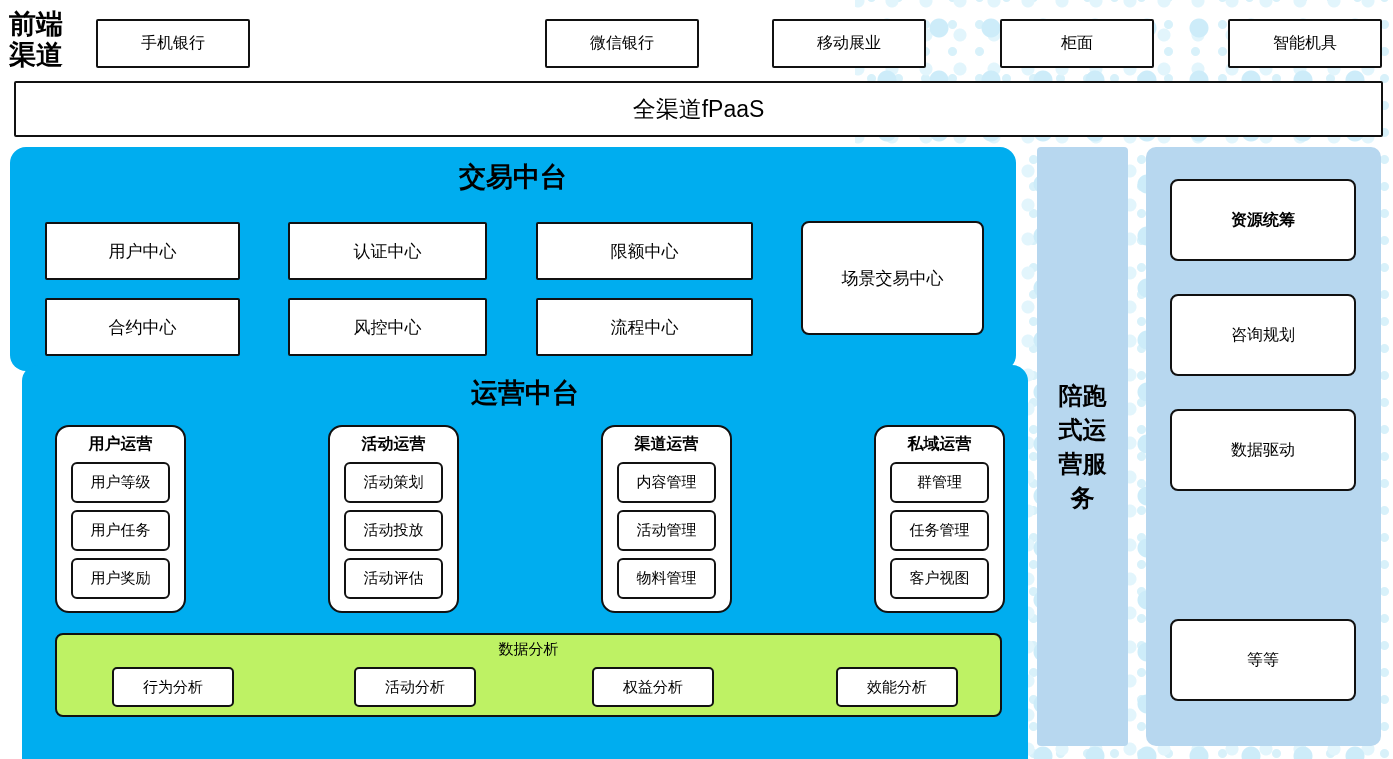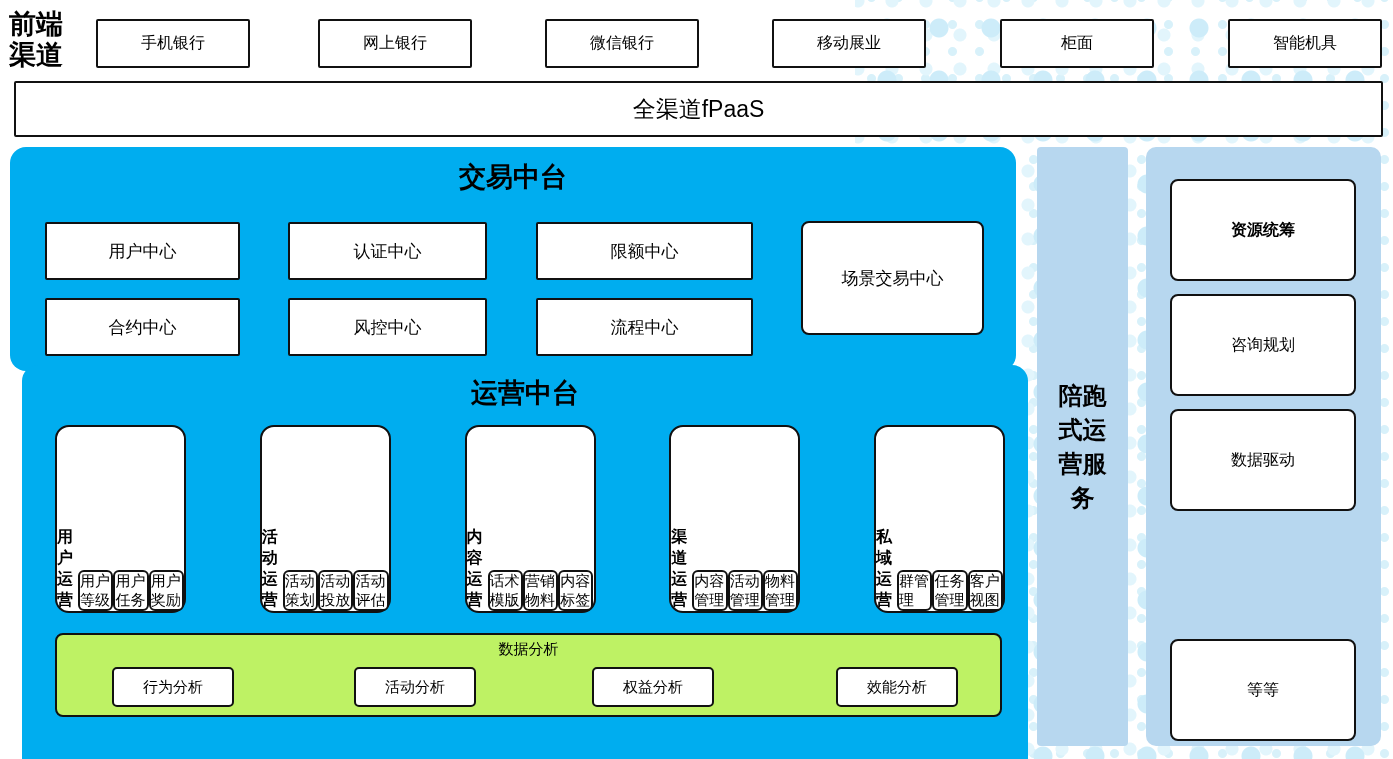--- a/index.html
+++ b/index.html
@@ -39,56 +39,55 @@
     position:absolute;left:0;width:100%;text-align:center;
     font-weight:bold;font-size:27px;
   }
   
   .center-box{position:absolute;height:58px;font-size:17px;border-radius:2px;}
   .scene-box{position:absolute;left:791px;top:74px;width:183px;height:114px;font-size:17px;border-radius:8px;}
   
   .groups{position:absolute;left:33px;top:60px;width:950px;display:flex;justify-content:space-between;}
   .group{
     width:131px;height:188px;background:#fff;border:2px solid #111;border-radius:14px;
-    box-sizing:border-box;display:flex;align-items:flex-end;
+    box-sizing:border-box;display:flex;flex-direction:column;align-items:center;
   }
   .group-title{font-size:16px;font-weight:600;margin-top:7px;}
   .group-item{
     width:99px;height:41px;margin-top:7px;border:2px solid #111;border-radius:6px;
     box-sizing:border-box;display:flex;align-items:center;justify-content:center;
     font-size:15px;background:#fff;
   }
   
   .data-analysis{position:absolute;left:33px;top:268px;width:947px;height:84px;background:#bef264;
     border:2px solid #111;border-radius:8px;box-sizing:border-box;}
   .da-title{position:absolute;top:5px;left:0;width:100%;text-align:center;font-size:15px;}
   .da-item{position:absolute;top:32px;width:122px;height:40px;font-size:15px;border-radius:5px;}
   
   .escort{
     left:1037px;top:147px;width:91px;height:599px;background:#B7D7EF;border-radius:4px;
     display:flex;flex-direction:column;align-items:center;justify-content:center;
     font-size:24px;font-weight:bold;line-height:34px;text-align:center;
   }
   
   .right-panel{left:1146px;top:147px;width:235px;height:599px;background:#B7D7EF;border-radius:10px;}
-  .rp-box{position:absolute;left:24px;width:186px;height:102px;font-size:16px;border-radius:8px;}
+  .rp-box{position:absolute;left:24px;width:186px;height:82px;font-size:16px;border-radius:8px;}
   .rp-box.bold{font-weight:bold;}
 </style>
 </head>
 <body>
 
 <div class="dots"></div>
 
 <div class="abs z front-label" id="front-label">
     <div>前端</div>
     <div>渠道</div>
   </div>
 <div class="abs z" id="channels" style="left:0;top:0;width:1393px;height:88px;">
     <div class="abs box channel-box" style="left: 96px;">手机银行</div>
-    <div class="abs box channel-box" style="left: 318px;">网上银行</div>
     <div class="abs box channel-box" style="left: 545px;">微信银行</div>
     <div class="abs box channel-box" style="left: 772px;">移动展业</div>
     <div class="abs box channel-box" style="left: 1000px;">柜面</div>
     <div class="abs box channel-box" style="left: 1228px;">智能机具</div>
   </div>
 
 <div class="abs z box fpaas">
   <span>全渠道fPaaS</span>
 </div>
 
@@ -114,26 +113,20 @@
         <div class="group-item">用户任务</div>
         <div class="group-item">用户奖励</div>
       </div>
       <div class="group">
         <div class="group-title">活动运营</div>
         <div class="group-item">活动策划</div>
         <div class="group-item">活动投放</div>
         <div class="group-item">活动评估</div>
       </div>
       <div class="group">
-        <div class="group-title">内容运营</div>
-        <div class="group-item">话术模版</div>
-        <div class="group-item">营销物料</div>
-        <div class="group-item">内容标签</div>
-      </div>
-      <div class="group">
         <div class="group-title">渠道运营</div>
         <div class="group-item">内容管理</div>
         <div class="group-item">活动管理</div>
         <div class="group-item">物料管理</div>
       </div>
       <div class="group">
         <div class="group-title">私域运营</div>
         <div class="group-item">群管理</div>
         <div class="group-item">任务管理</div>
         <div class="group-item">客户视图</div>
@@ -154,14 +147,14 @@
     <div>陪跑</div>
     <div>式运</div>
     <div>营服</div>
     <div>务</div>
   </div>
 
 <div class="abs z right-panel" id="right-panel">
     <div class="box rp-box bold" style="top: 32px;">资源统筹</div>
     <div class="box rp-box" style="top: 147px;">咨询规划</div>
     <div class="box rp-box" style="top: 262px;">数据驱动</div>
-    <div class="box rp-box" style="top: 492px;">等等</div>
+    <div class="box rp-box" style="top: 472px;">等等</div>
   </div>
 
 </body></html>

